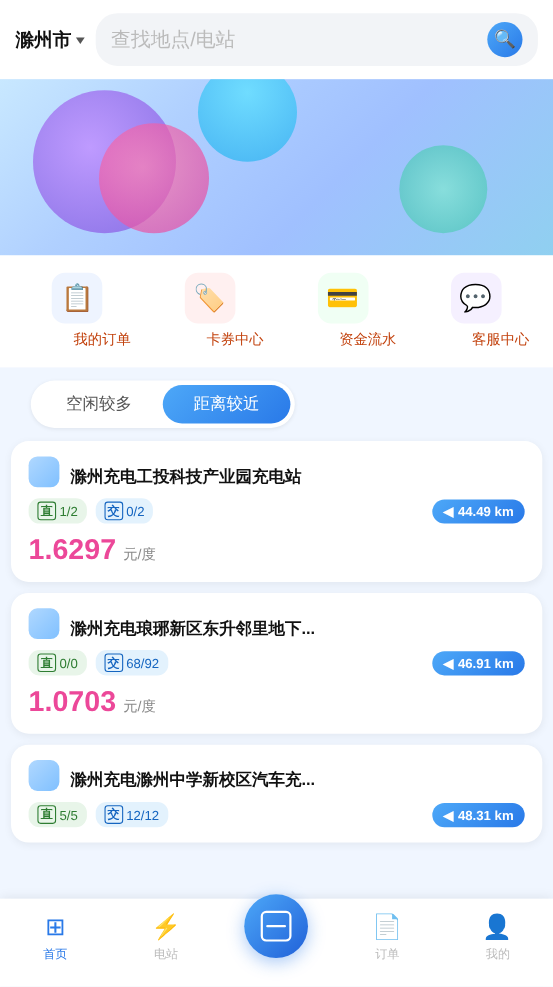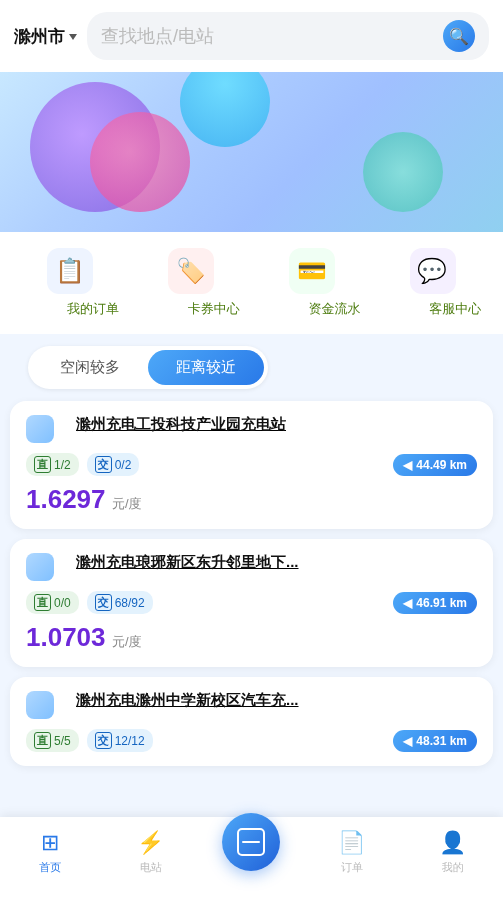--- a/index.html
+++ b/index.html
@@ -120,21 +120,21 @@
       border-radius: 12px;
       display: flex; align-items: center; justify-content: center;
       font-size: 24px;
     }
     .icon-order { background: #eef4ff; }
     .icon-card { background: #fff0f0; }
     .icon-money { background: #f0fff4; }
     .icon-service { background: #f5f0ff; }
     .quick-action-label {
       font-size: 13px;
-      color: #4d7c0f;
+      color: #c2410c;
       margin-left: 45px;
     }
 
     
     .filter-tabs {
       display: flex;
       margin: 12px 14px;
       background: #fff;
       border-radius: 25px;
       padding: 4px;
@@ -164,24 +164,23 @@
       padding: 0 10px 100px;
     }
     .station-card {
       background: #fff;
       border-radius: 16px;
       padding: 14px 16px;
       box-shadow: 0 2px 8px rgba(0,0,0,0.06);
     }
     .station-header {
       display: flex;
-      align-items: flex-start;
-      gap: 22px;
+      align-items: flex-end;
+      gap: 10px;
       margin-bottom: 10px;
-      text-decoration: underline;
     }
     .station-dot {
       width: 28px; height: 28px;
       border-radius: 8px;
       background: linear-gradient(135deg, #b0d8ff, #80c0ff);
       flex-shrink: 0;
     }
     .station-name {
       font-size: 15px;
       font-weight: 600;
@@ -228,21 +227,21 @@
       padding: 4px 10px;
       font-size: 12px;
       font-weight: 600;
     }
     .price-row {
       margin-top: 8px;
     }
     .price-value {
       font-size: 26px;
       font-weight: 700;
-      color: #6d28d9;
+      color: #ec4899;
     }
     .price-unit {
       font-size: 13px;
       color: #888;
       margin-left: 2px;
     }
 
     
     .bottom-nav {
       position: fixed;

